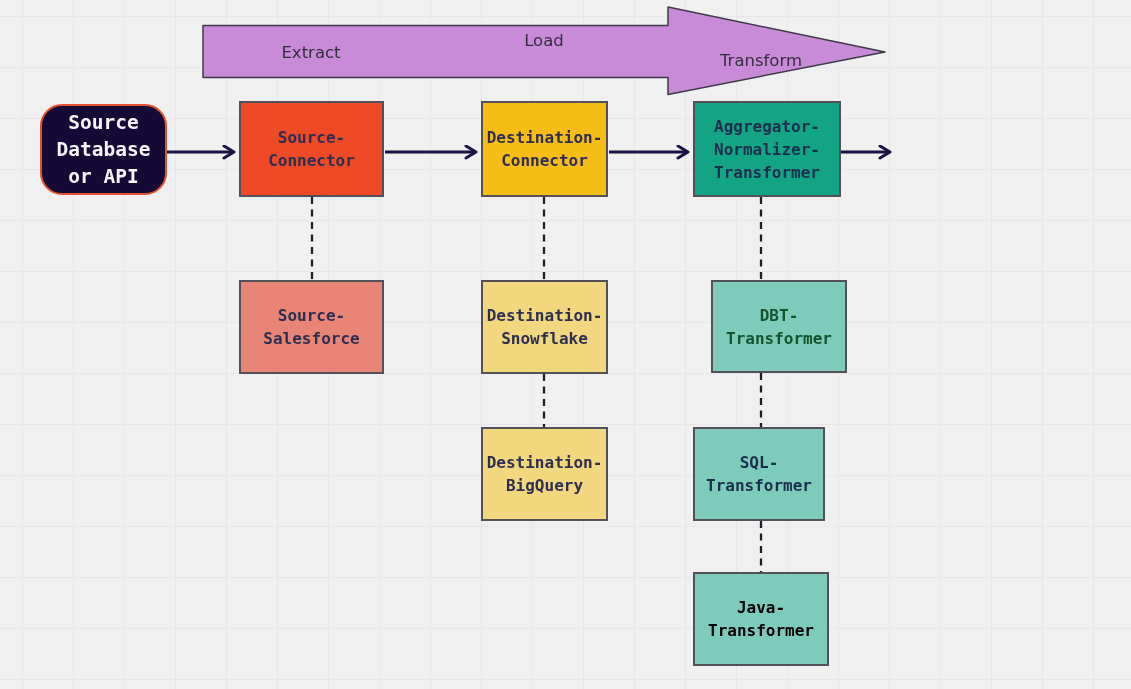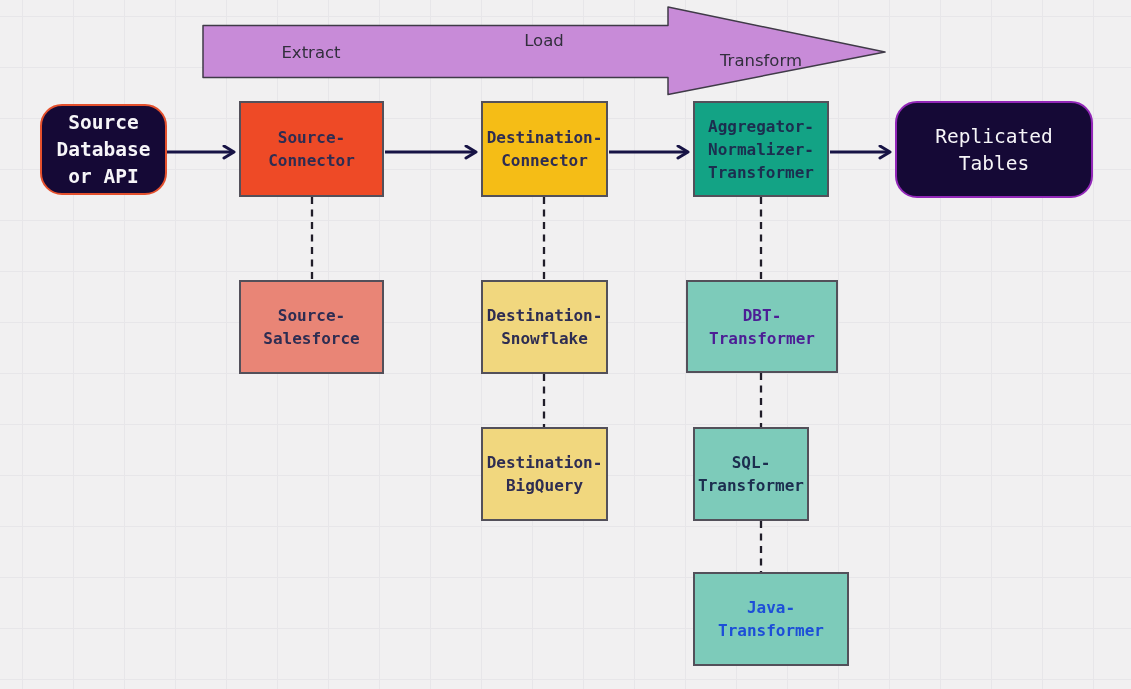--- a/index.html
+++ b/index.html
@@ -43,27 +43,27 @@
     border-radius: 22px;
     background: #150936;
     color: #f6f5f8;
     font-size: 19.5px;
     line-height: 27px;
   }
   #n-sourcedb   { left: 40px;  top: 104px; width: 127px; height: 91px; border: 2.5px solid #e4502d; font-weight: bold; }
   #n-replicated { left: 895px; top: 101px; width: 198px; height: 97px; border: 2.5px solid #9227b8; font-weight: normal; }
   #n-srcconn    { left: 239px; top: 101px; width: 145px; height: 96px; background: #ee4a26; }
   #n-destconn   { left: 481px; top: 101px; width: 127px; height: 96px; background: #f5bd16; }
-  #n-aggr       { left: 693px; top: 101px; width: 136px; height: 96px; background: #13a385; color: #1c2e4f; }
+  #n-aggr       { left: 693px; top: 101px; width: 148px; height: 96px; background: #13a385; color: #1c2e4f; }
   #n-salesforce { left: 239px; top: 280px; width: 145px; height: 94px; background: #e98576; }
   #n-snowflake  { left: 481px; top: 280px; width: 127px; height: 94px; background: #f1d77e; }
   #n-bigquery   { left: 481px; top: 427px; width: 127px; height: 94px; background: #f1d77e; }
-  #n-dbt        { left: 686px; top: 280px; width: 152px; height: 93px; background: #7dcbba; color: #4c1d95; }
-  #n-sql        { left: 693px; top: 427px; width: 116px; height: 94px; background: #7dcbba; color: #1c2e4f; }
-  #n-java       { left: 693px; top: 572px; width: 156px; height: 94px; background: #7dcbba; color: #1d4ed8; }
+  #n-dbt        { left: 711px; top: 280px; width: 136px; height: 93px; background: #7dcbba; color: #14532d; }
+  #n-sql        { left: 693px; top: 427px; width: 132px; height: 94px; background: #7dcbba; color: #1c2e4f; }
+  #n-java       { left: 693px; top: 572px; width: 136px; height: 94px; background: #7dcbba; color: #000000; }
   .stage-label {
     position: absolute;
     z-index: 2;
     transform: translate(-50%, -50%);
     font-family: "DejaVu Sans", sans-serif;
     font-size: 16.5px;
     color: #322f3d;
     white-space: nowrap;
   }
   #stage-extract   { left: 311px; top: 52px; }
@@ -101,22 +101,20 @@
     </g>
   </svg>
 
   <div class="stage-label" id="stage-extract">Extract</div>
   <div class="stage-label" id="stage-load">Load</div>
   <div class="stage-label" id="stage-transform">Transform</div>
 
   <div class="node pill" id="n-sourcedb">Source
 Database
 or API</div>
-  <div class="node pill" id="n-replicated">Replicated
-Tables</div>
 
   <div class="node rect" id="n-srcconn">Source-
 Connector</div>
   <div class="node rect" id="n-destconn">Destination-
 Connector</div>
   <div class="node rect" id="n-aggr">Aggregator-
 Normalizer-
 Transformer</div>
 
   <div class="node rect" id="n-salesforce">Source-

